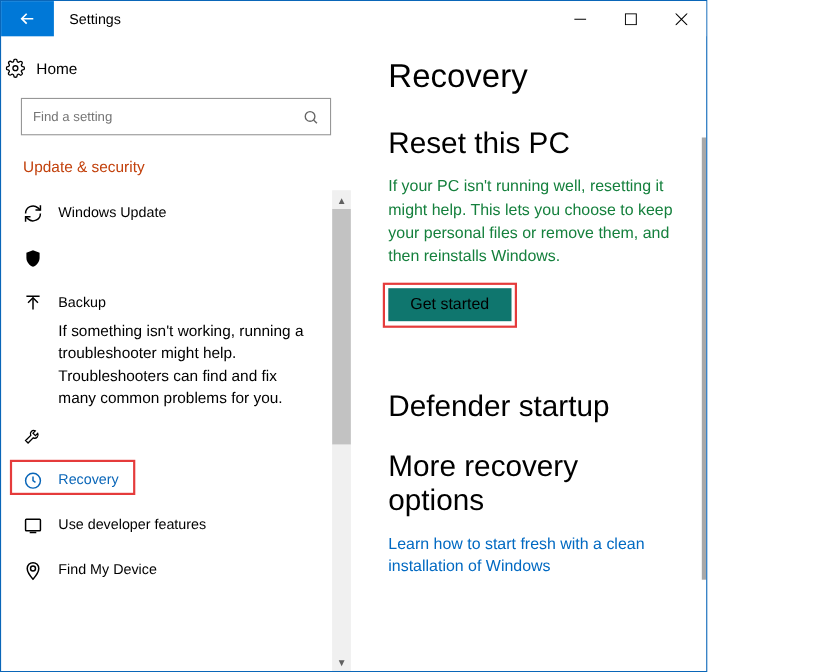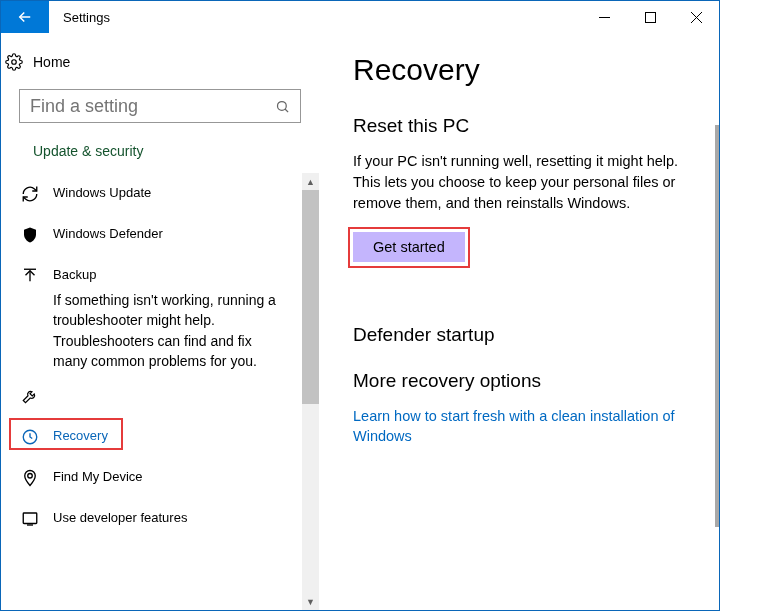--- a/index.html
+++ b/index.html
@@ -6,21 +6,21 @@
   body {
     font-family: "Segoe UI", Arial, sans-serif;
     font-size: 14px;
     color: #000;
     background: #fff;
     width: 763px;
     height: 611px;
     overflow: hidden;
   }
   .window {
-    width: 720px;
+    width: 643px;
     height: 611px;
     border: 1px solid #0a66b8;
     background: #fff;
     display: flex;
     flex-direction: column;
     position: relative;
   }
   
   .titlebar {
     height: 32px;
@@ -77,25 +77,25 @@
   .home-row .label { font-size: 14px; }
   .search-box {
     margin: 0 18px 20px 18px;
     border: 1px solid #979797;
     height: 34px;
     display: flex;
     align-items: center;
     padding: 0 10px;
     color: #6f6f6f;
   }
-  .search-box .placeholder { flex: 1; font-size: 18px; color: #757575; }
+  .search-box .placeholder { flex: 1; font-size: 12px; color: #757575; }
   .search-box .sicon { color: #555; }
   .category-label {
-    color: #14532d;
-    padding: 0 0 14px 32px;
+    color: #c2410c;
+    padding: 0 0 14px 20px;
     font-size: 14px;
   }
   .nav {
     position: relative;
     flex: 1;
     overflow: hidden;
   }
   .nav-item {
     display: flex;
     align-items: flex-start;
@@ -148,33 +148,33 @@
     position: relative;
     overflow: hidden;
   }
   .main h1 {
     font-weight: 300;
     font-size: 30px;
     margin-bottom: 28px;
   }
   .main h2 {
     font-weight: 400;
-    font-size: 19px;
+    font-size: 27px;
     margin: 24px 0 14px 0;
   }
   .main h2:first-of-type { margin-top: 0; }
   .main p {
     font-size: 14.5px;
     line-height: 1.45;
     margin-bottom: 18px;
-    color: #000000;
+    color: #15803d;
   }
   .main .btn {
     display: inline-block;
-    background: #c4b5fd;
+    background: #0f766e;
     border: none;
     padding: 7px 20px;
     font-size: 14.5px;
     margin-bottom: 38px;
     font-family: inherit;
     cursor: pointer;
   }
   .main .link {
     color: #0069c2;
     font-size: 14.5px;
@@ -270,21 +270,20 @@
           </span>
           <span class="label">Windows Update</span>
         </div>
 
         <div class="nav-item">
           <span class="icon">
             <svg width="18" height="18" viewBox="0 0 24 24" fill="#000">
                 <path d="M12 2 L20 5 V11 C20 16 16.5 20.5 12 22 C7.5 20.5 4 16 4 11 V5 Z"></path>
               </svg>
           </span>
-          <span class="label">Windows Defender</span>
         </div>
 
         <div class="nav-item">
           <span class="icon">
             <svg width="18" height="18" viewBox="0 0 24 24" fill="none" stroke="#000" stroke-width="1.8">
                 <path d="M12 19V5"></path>
                 <path d="M6 11l6-6 6 6"></path>
                 <path d="M4 3 H20"></path>
               </svg>
           </span>
@@ -310,35 +309,35 @@
               </svg>
           </span>
           <span class="label">Recovery</span>
           <div class="highlight-red" style="top:2px; left:8px; width:114px; height:32px;"></div>
         </div>
 
 
         <div class="nav-item">
           <span class="icon">
             <svg width="18" height="18" viewBox="0 0 24 24" fill="none" stroke="#000" stroke-width="1.8">
+                <rect x="3" y="4" width="18" height="14" rx="1"></rect>
+                <path d="M8 20h8"></path>
+              </svg>
+          </span>
+          <span class="label">Use developer features</span>
+        </div>
+
+        <div class="nav-item">
+          <span class="icon">
+            <svg width="18" height="18" viewBox="0 0 24 24" fill="none" stroke="#000" stroke-width="1.8">
                 <circle cx="12" cy="9" r="3"></circle>
                 <path d="M12 2a7 7 0 0 1 7 7c0 5-7 13-7 13S5 14 5 9a7 7 0 0 1 7-7z"></path>
               </svg>
           </span>
           <span class="label">Find My Device</span>
-        </div>
-
-        <div class="nav-item">
-          <span class="icon">
-            <svg width="18" height="18" viewBox="0 0 24 24" fill="none" stroke="#000" stroke-width="1.8">
-                <rect x="3" y="4" width="18" height="14" rx="1"></rect>
-                <path d="M8 20h8"></path>
-              </svg>
-          </span>
-          <span class="label">Use developer features</span>
         </div>
 
         <div class="side-scroll">
           <div class="scroll-arrow">▲</div>
           <div class="scroll-track">
             <div class="scroll-thumb" style="height:53%;"></div>
           </div>
           <div class="scroll-arrow">▼</div>
         </div>
 

